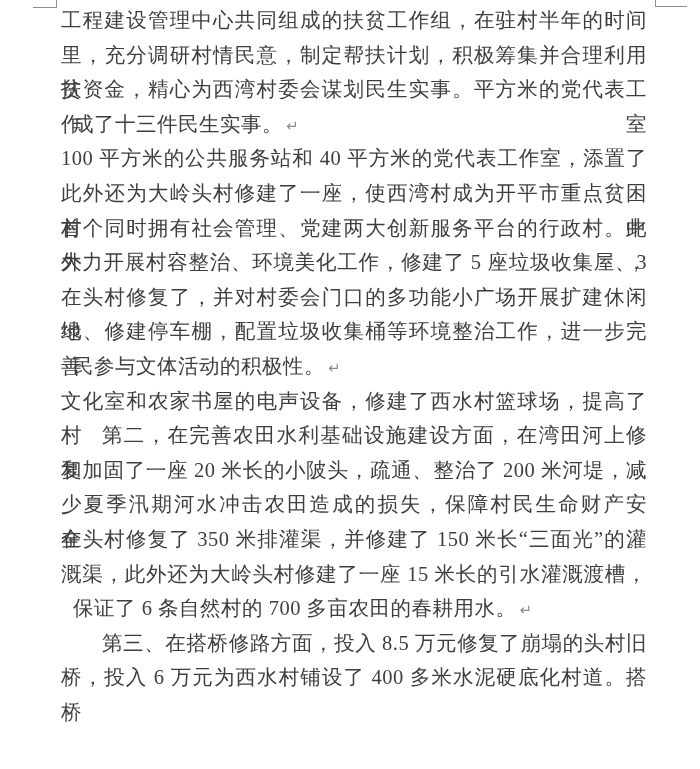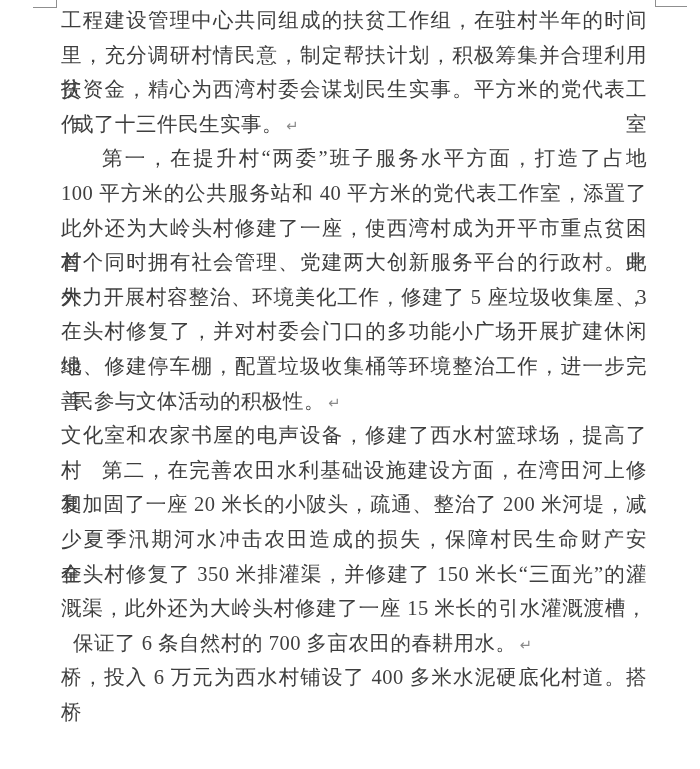--- a/index.html
+++ b/index.html
@@ -73,35 +73,35 @@
   <div class="crop-mark tl"></div>
   <div class="crop-mark tr"></div>
   <div class="text-body" id="doc-body">
       <div class="para">
         <div class="line">工程建设管理中心共同组成的扶贫工作组，在驻村半年的时间</div>
         <div class="line">里，充分调研村情民意，制定帮扶计划，积极筹集并合理利用扶</div>
         <div class="line">贫资金，精心为西湾村委会谋划民生实事。平方米的党代表工作室</div>
         <div class="line endline">成了十三件民生实事。<span class="pmark">↵</span></div>
       </div>
       <div class="para">
-        <div class="line indent">第一，在提升村“两委”班子服务水平方面，打造了占地</div>
         <div class="line">100 平方米的公共服务站和 40 平方米的党代表工作室，添置了</div>
         <div class="line">此外还为大岭头村修建了一座，使西湾村成为开平市重点贫困村中</div>
         <div class="line">首个同时拥有社会管理、党建两大创新服务平台的行政村。此外，</div>
         <div class="line">大力开展村容整治、环境美化工作，修建了 5 座垃圾收集屋、3</div>
         <div class="line">在头村修复了，并对村委会门口的多功能小广场开展扩建休闲绿</div>
         <div class="line">地、修建停车棚，配置垃圾收集桶等环境整治工作，进一步完善</div>
         <div class="line endline">民参与文体活动的积极性。<span class="pmark">↵</span></div>
         <div class="line">文化室和农家书屋的电声设备，修建了西水村篮球场，提高了村</div>
       </div>
       <div class="para">
         <div class="line indent">第二，在完善农田水利基础设施建设方面，在湾田河上修复</div>
         <div class="line">和加固了一座 20 米长的小陂头，疏通、整治了 200 米河堤，减</div>
         <div class="line">少夏季汛期河水冲击农田造成的损失，保障村民生命财产安全。</div>
         <div class="line">在头村修复了 350 米排灌渠，并修建了 150 米长“三面光”的灌</div>
         <div class="line">溉渠，此外还为大岭头村修建了一座 15 米长的引水灌溉渡槽，</div>
         <div class="line endline">保证了 6 条自然村的 700 多亩农田的春耕用水。<span class="pmark">↵</span></div>
       </div>
       <div class="para">
+        <div class="line indent">第三、在搭桥修路方面，投入 8.5 万元修复了崩塌的头村旧</div>
         <div class="line">桥，投入 6 万元为西水村铺设了 400 多米水泥硬底化村道。搭桥</div>
       </div>
     </div>
 </div>
 
 </body></html>

